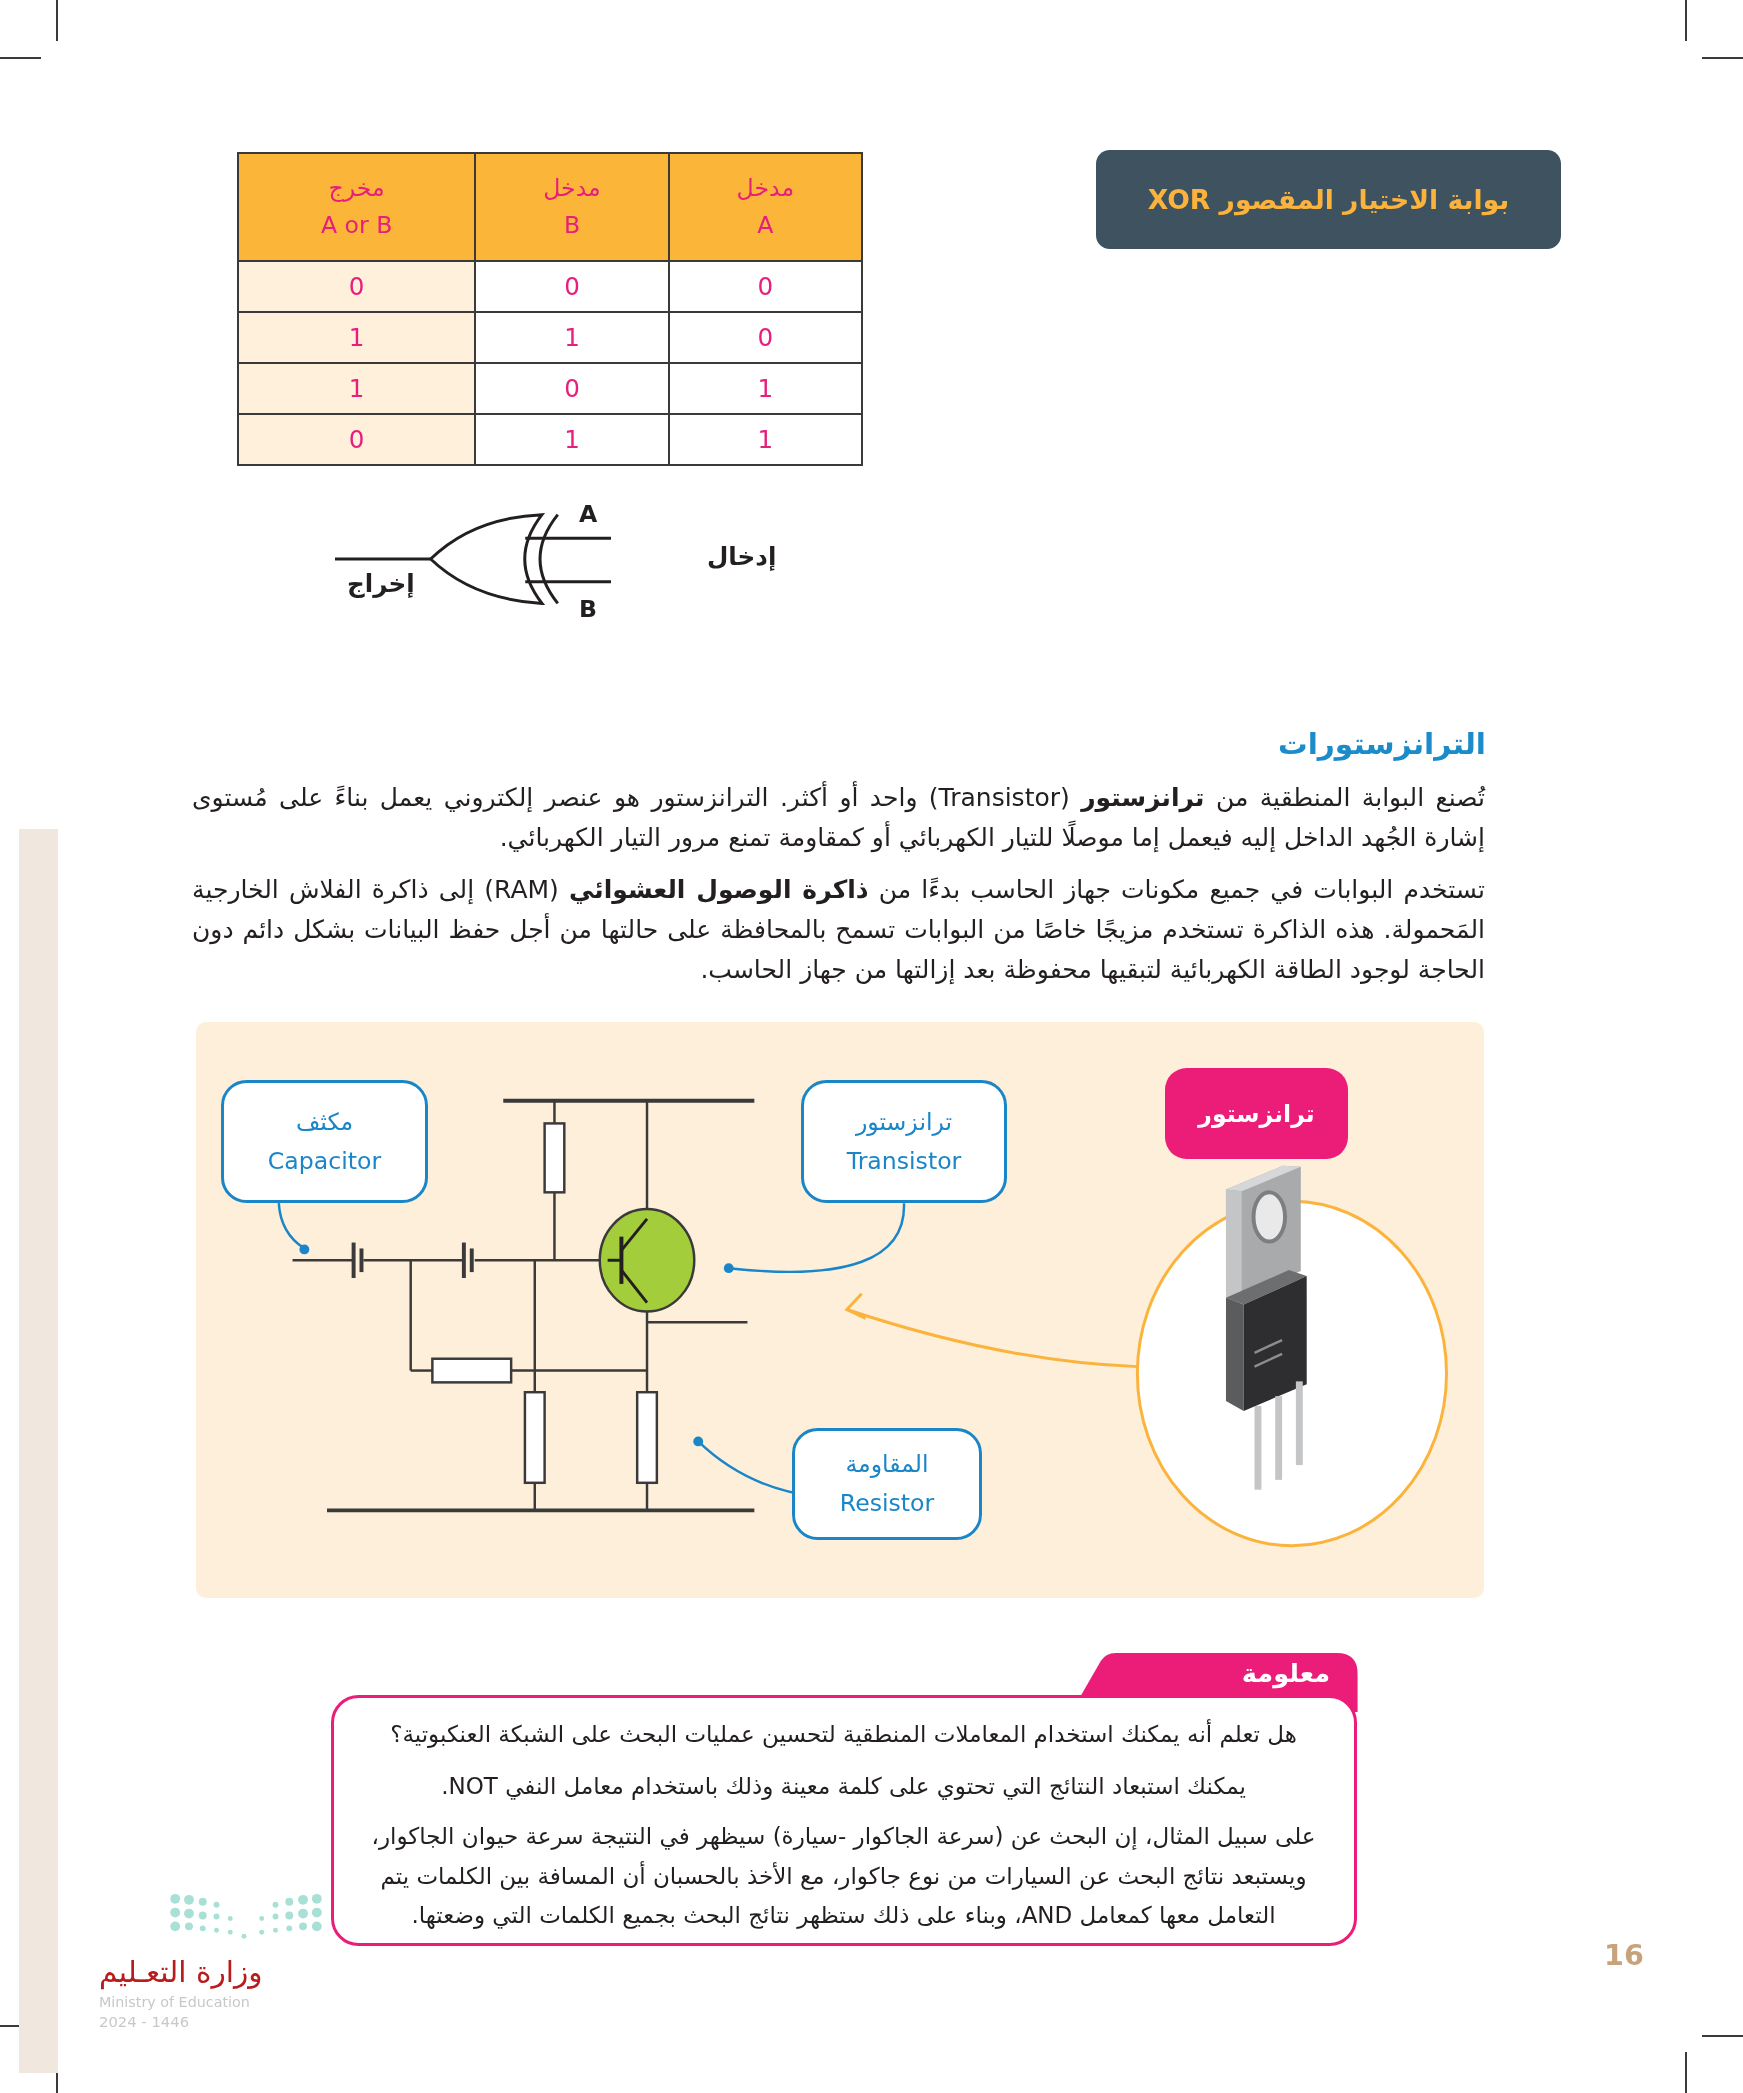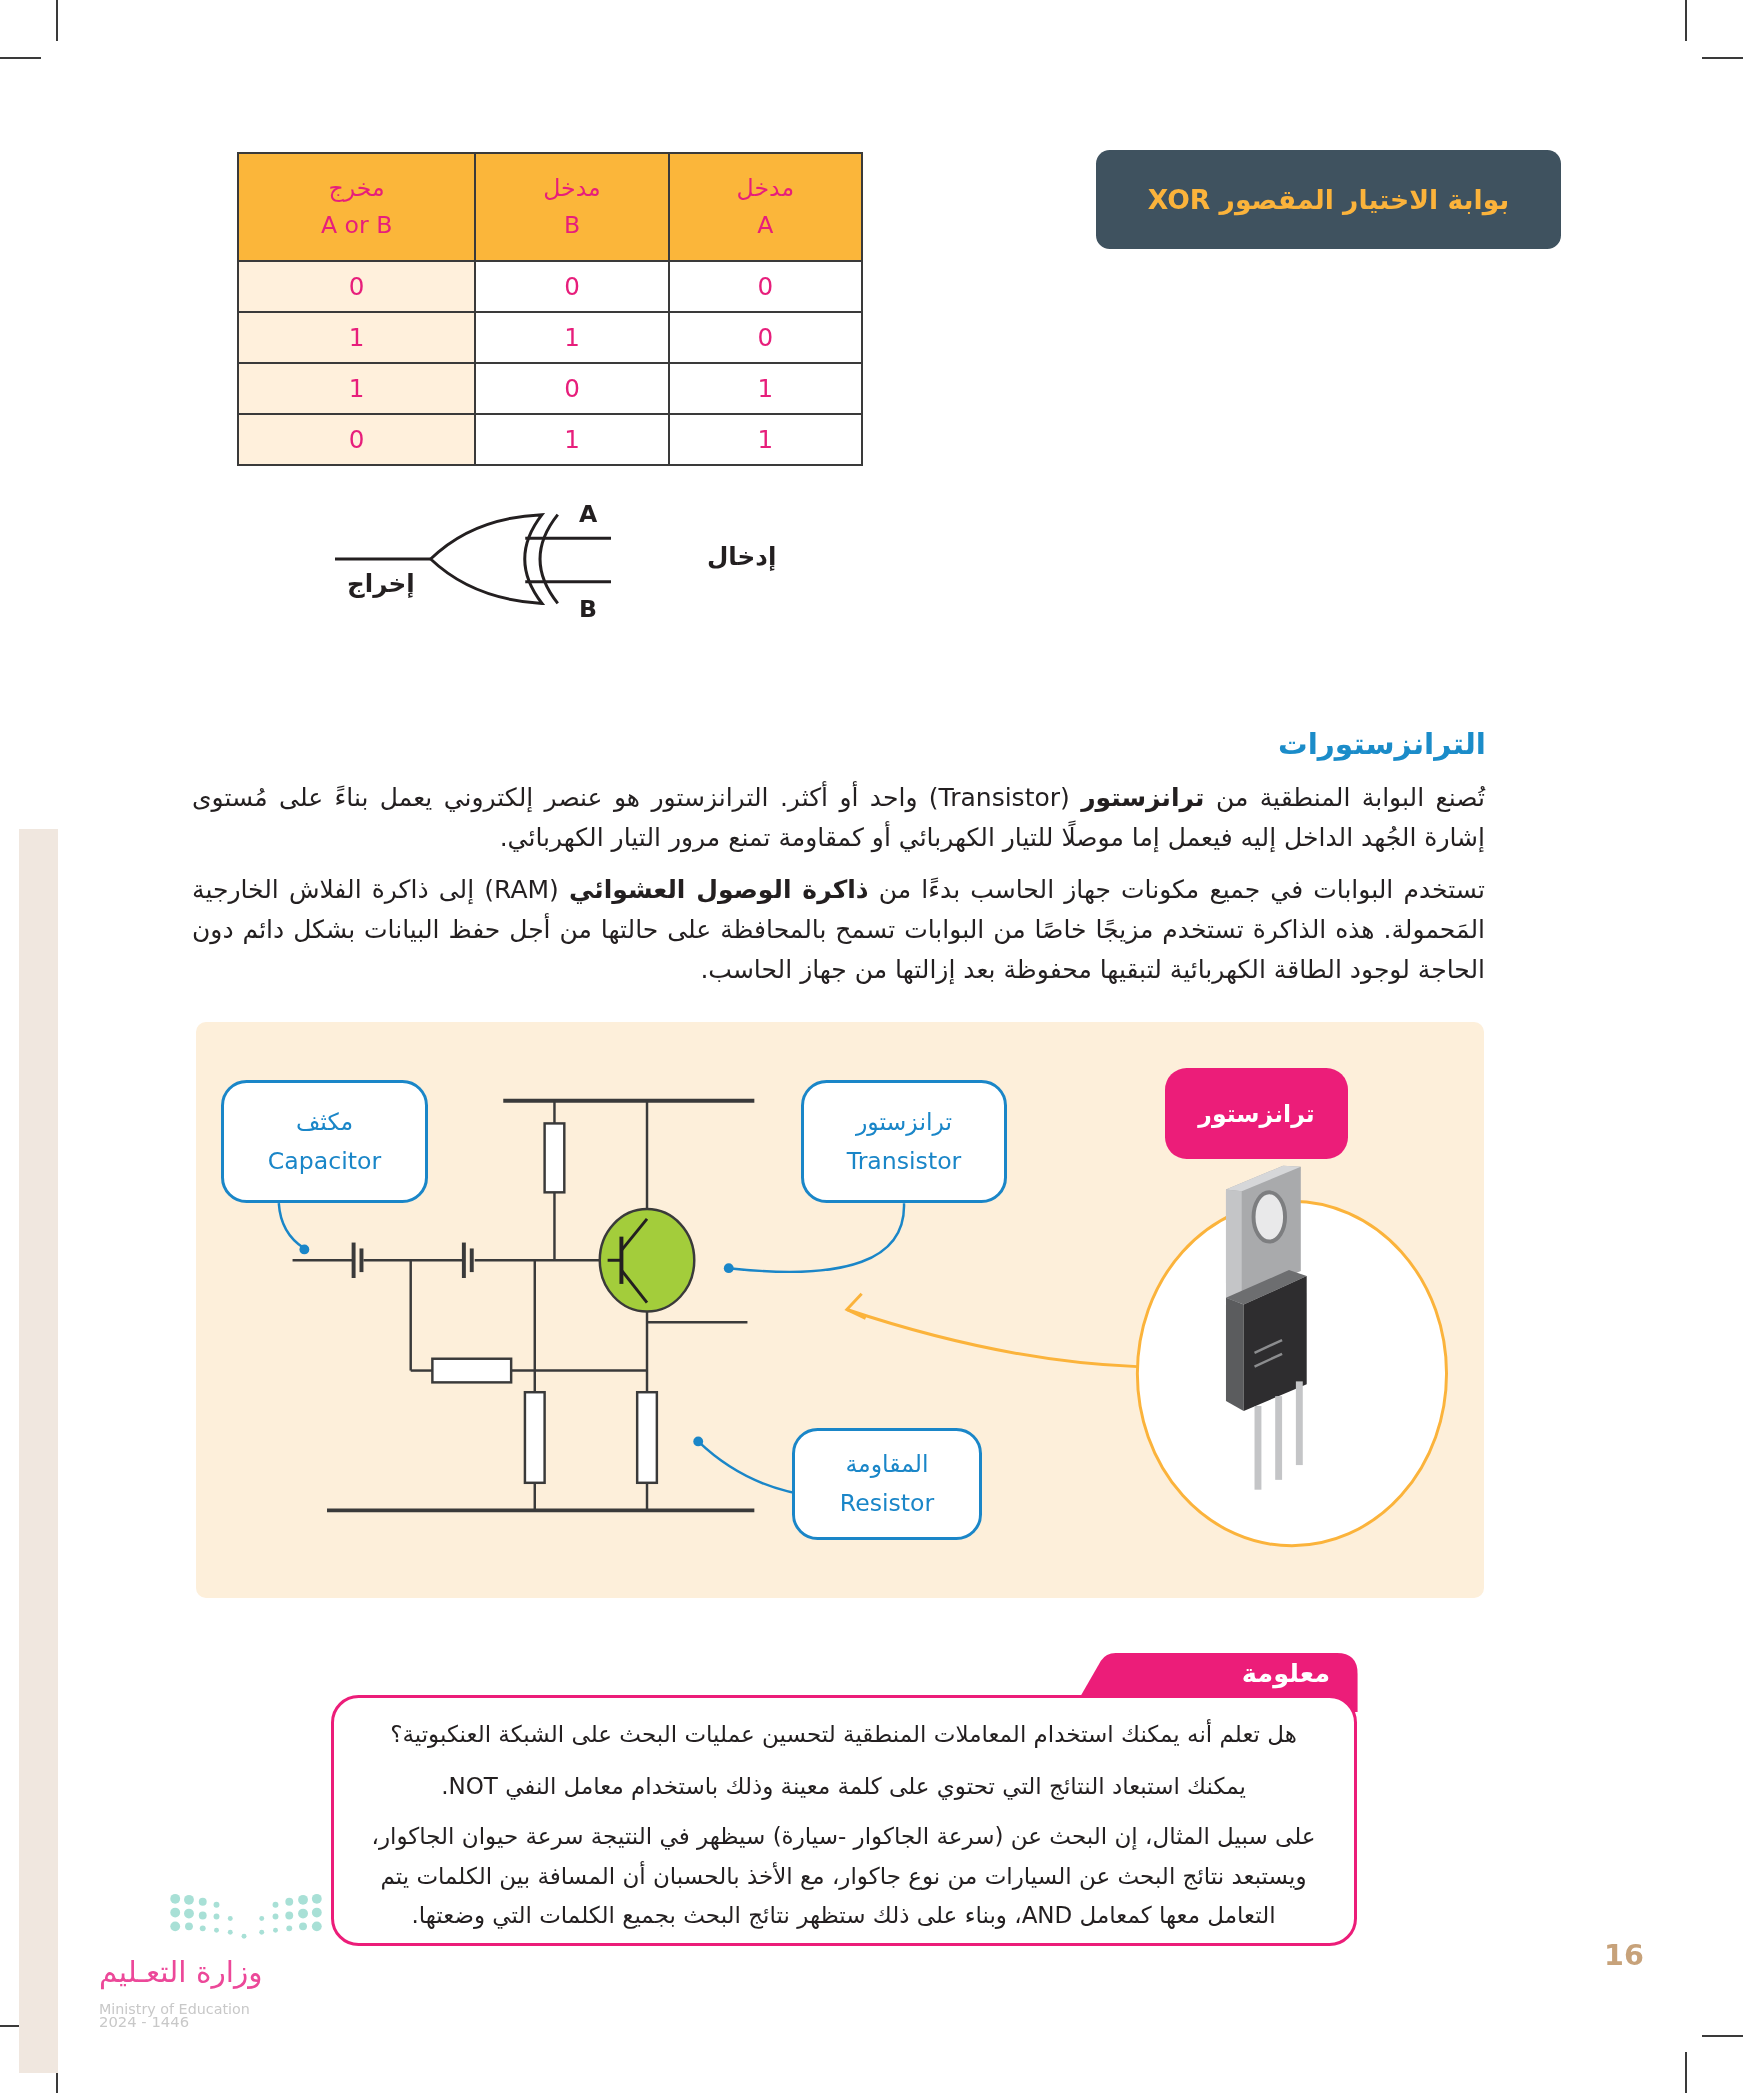--- a/index.html
+++ b/index.html
@@ -34,22 +34,22 @@
   .lbox{position:absolute;background:#fff;border:3.9px solid #1a86c8;border-radius:25.6px;box-sizing:border-box;display:flex;flex-direction:column;align-items:center;justify-content:center;color:#1a86c8;font-size:23.6px;line-height:39px;}
   .pink-label{position:absolute;left:1165px;top:1068px;width:183px;height:91px;background:#ec1d79;border-radius:21.7px;display:flex;align-items:center;justify-content:center;color:#fff;font-weight:bold;font-size:23.6px;direction:rtl;}
   .circuit{position:absolute;left:196px;top:1022px;width:1288px;height:576px;}
 
   
   .info-tab{position:absolute;left:1071px;top:1653px;width:287px;height:59px;}
   .info-box{position:absolute;left:331px;top:1695px;width:1026px;height:251px;border:3.9px solid #ec1d79;border-radius:27.6px;box-sizing:border-box;background:#fff;}
   .info-title{position:absolute;right:414px;top:1658px;color:#fff;font-weight:bold;font-size:25.6px;direction:rtl;}
   .info-text{position:absolute;left:345px;width:997px;text-align:center;direction:rtl;color:#231f20;font-size:23px;}
 
-  .logo-text{position:absolute;left:99px;top:1955px;color:#ec4899;font-size:29.6px;direction:rtl;letter-spacing:1px;text-align:center;}
-  .logo-en{position:absolute;left:99px;top:1994px;color:#c8c8c8;font-size:14.3px;margin-top:7px;}
+  .logo-text{position:absolute;left:99px;top:1955px;color:#b91c1c;font-size:29.6px;direction:rtl;letter-spacing:1px;text-align:center;}
+  .logo-en{position:absolute;left:99px;top:1994px;color:#c8c8c8;font-size:14.3px;}
   .logo-yr{position:absolute;left:99px;top:2013px;color:#c8c8c8;font-size:14.8px;}
   .page-num{position:absolute;left:1604px;top:1938px;color:#c7a27a;font-weight:bold;font-size:28.6px;}
 </style>
 </head>
 <body>
 
 <div class="crop" style="left:56px;top:0;width:2px;height:41px;"></div>
 <div class="crop" style="left:0;top:57px;width:41px;height:2px;"></div>
 <div class="crop" style="left:1685px;top:0;width:2px;height:41px;"></div>
 <div class="crop" style="left:1702px;top:57px;width:41px;height:2px;"></div>

